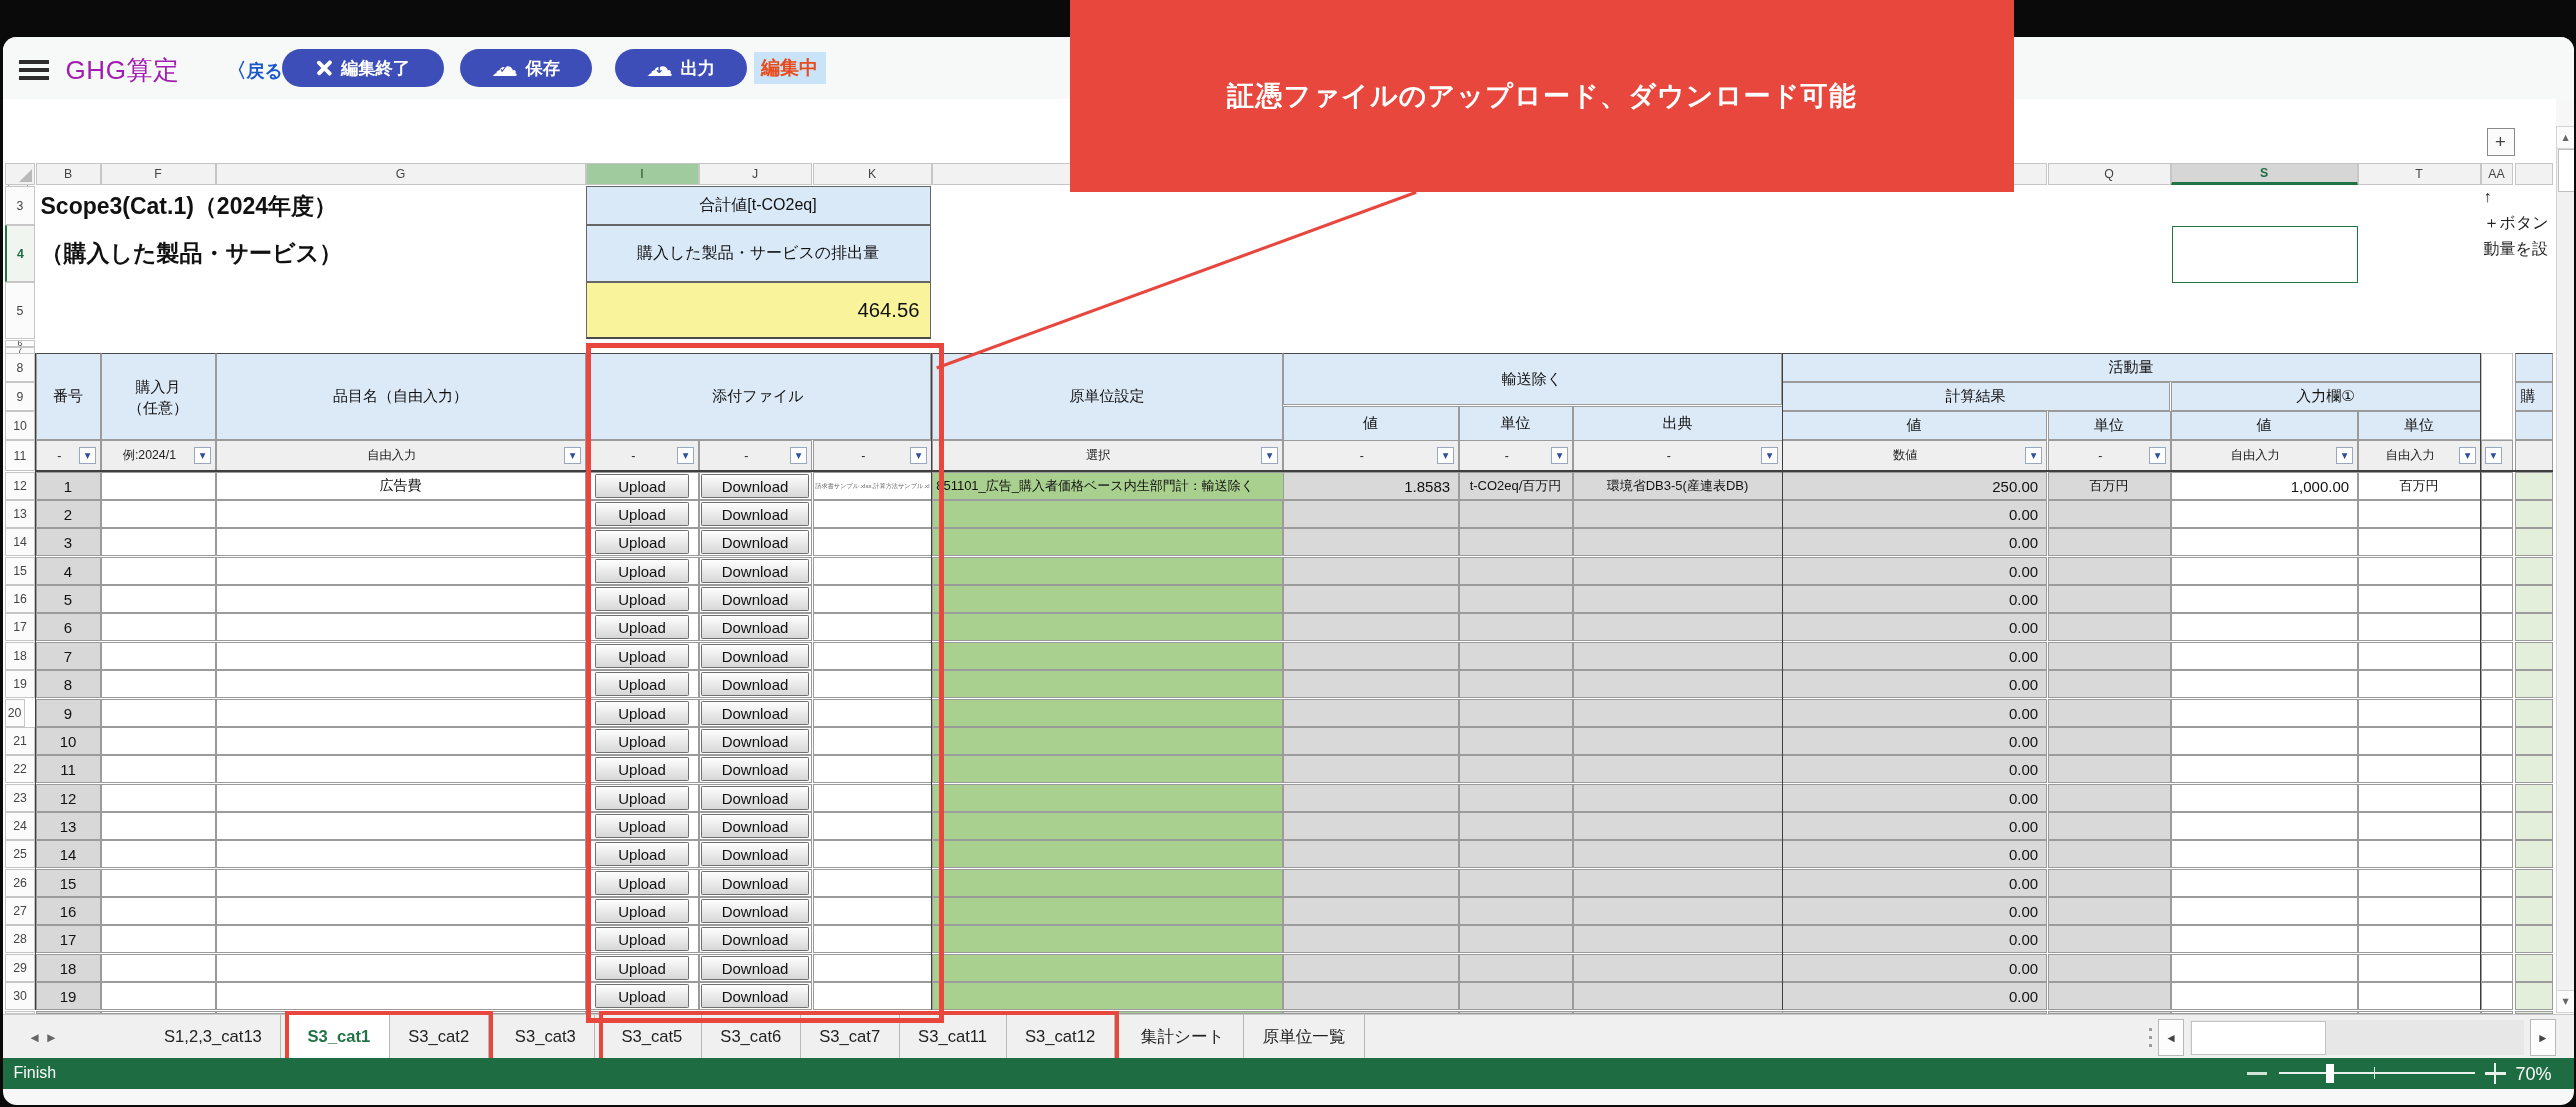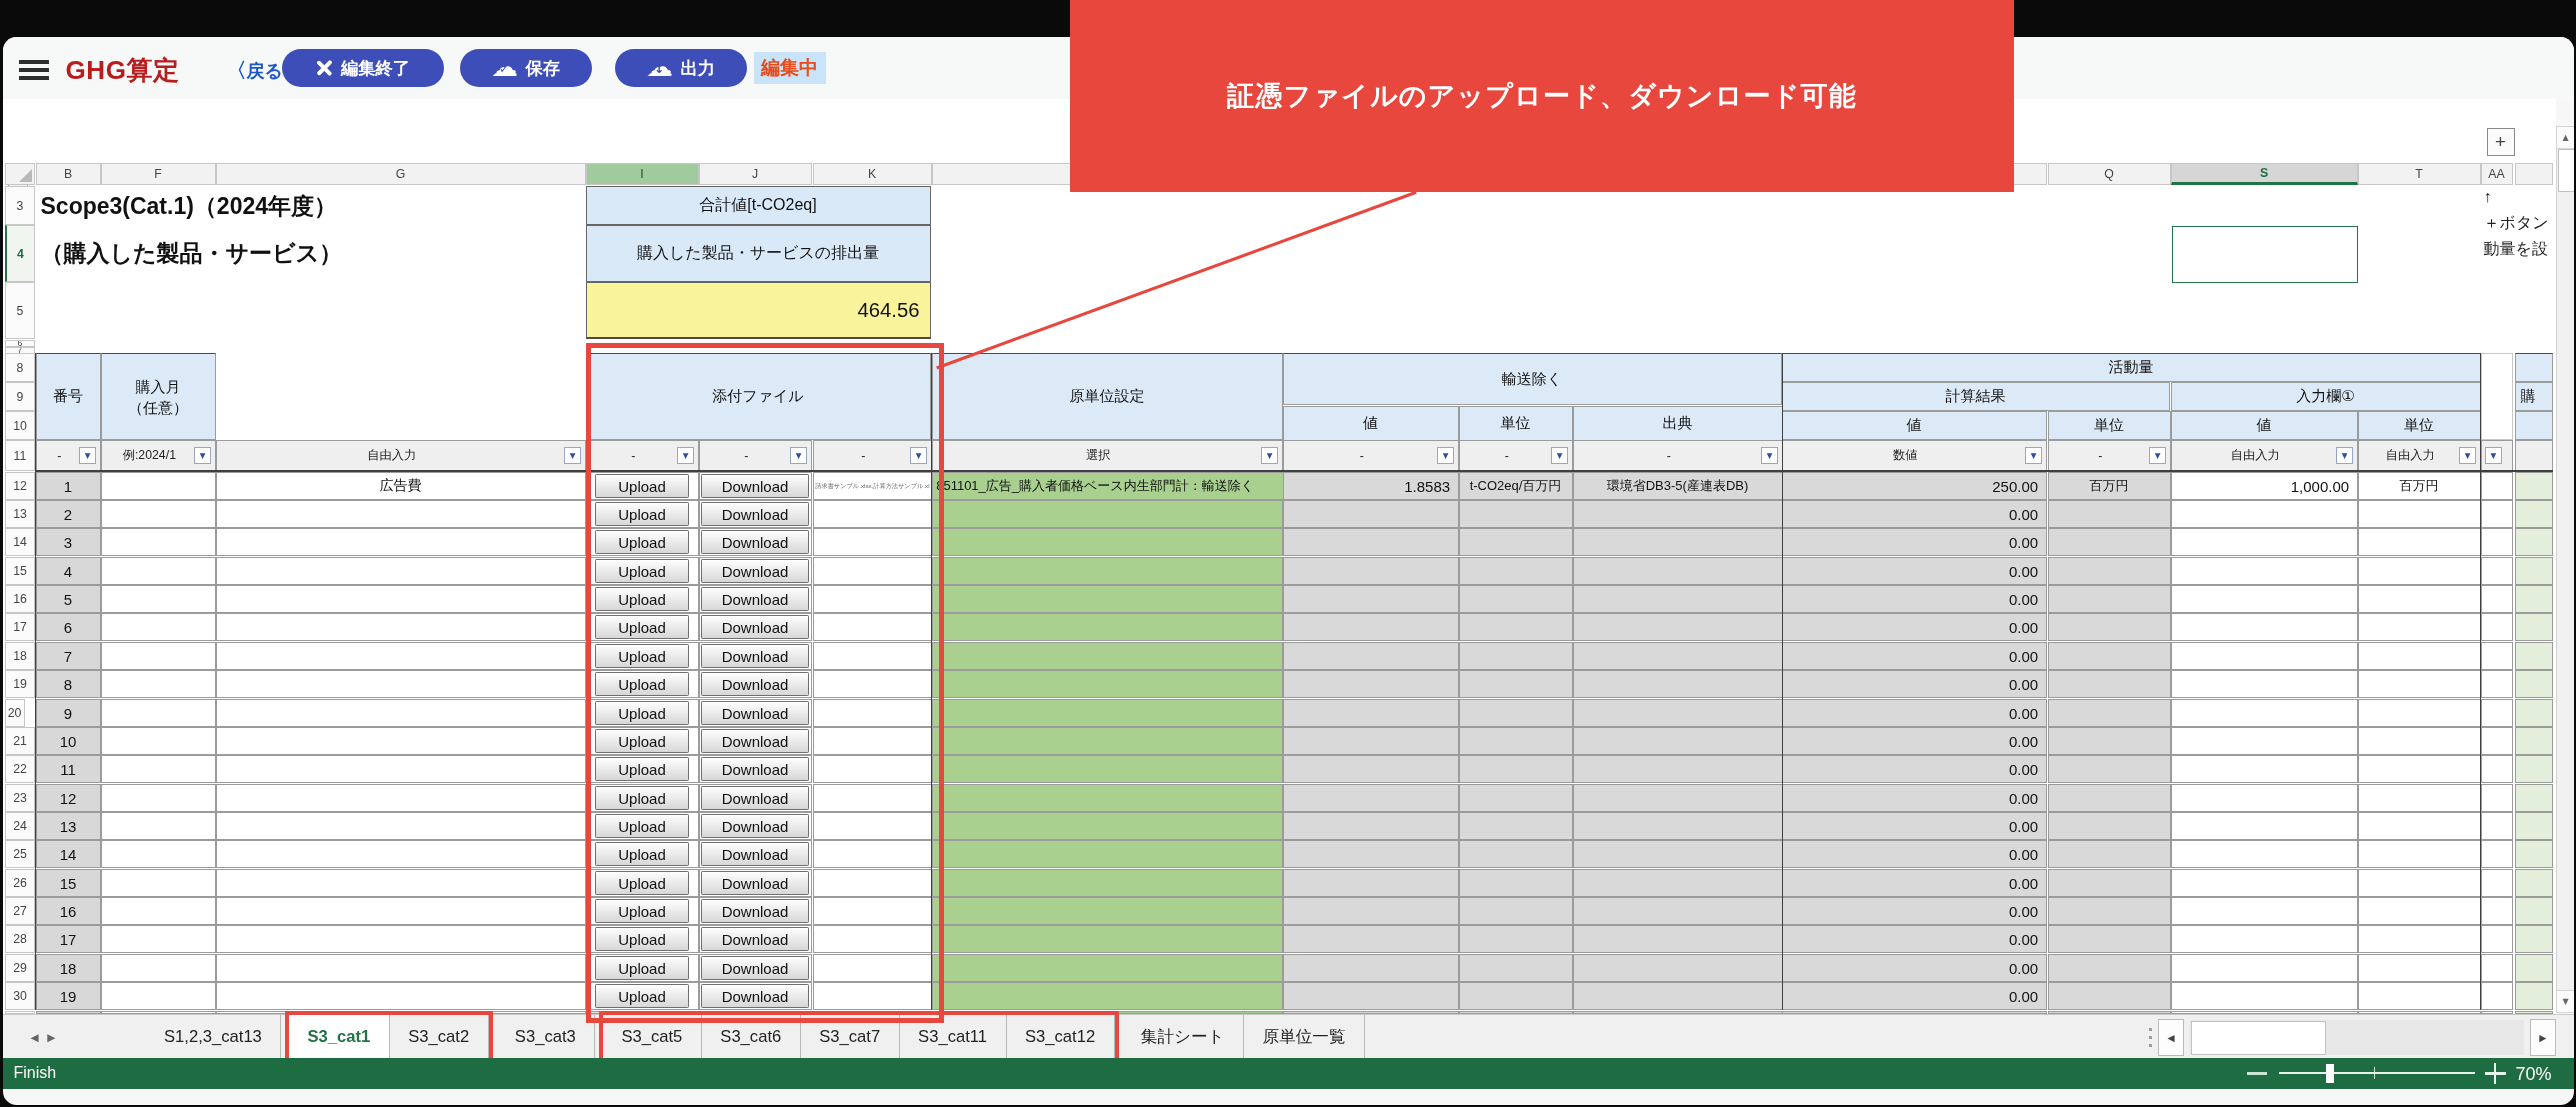--- a/index.html
+++ b/index.html
@@ -4,21 +4,21 @@
 <style>
   html,body{margin:0;padding:0;background:#0a0a0a;}
   #screen{position:relative;width:2576px;height:1107px;background:#0a0a0a;overflow:hidden;
           font-family:"Liberation Sans","DejaVu Sans",sans-serif;}
   .window{position:absolute;left:2.5px;top:37px;width:2571px;height:1068px;background:#f7f7f7;
           border-radius:13.6px;overflow:hidden;}
   
   .toolbar{position:absolute;left:0;top:0;width:100%;height:62px;background:#f7f8f8;}
   .hamburger{position:absolute;left:16px;top:23.4px;width:30px;height:21px;cursor:pointer;}
   .hamburger i{display:block;height:3.7px;background:#2d2d2d;margin-bottom:4.3px;border-radius:0.6px;}
-  .app-title{position:absolute;left:63px;top:16px;font-size:26px;font-weight:bold;color:#b91c1c;letter-spacing:0.6px;}
+  .app-title{position:absolute;left:63px;top:16px;font-size:26px;font-weight:normal;color:#a21caf;letter-spacing:0.6px;}
   .back-chevron{position:absolute;left:224px;top:20px;font-size:20px;font-weight:bold;color:#1a57c9;}
   .back-link{position:absolute;left:244px;top:22px;font-size:18px;font-weight:bold;color:#1a57c9;cursor:pointer;}
   .pill{position:absolute;top:11.7px;height:38px;border-radius:19px;background:#3E4EB8;color:#fff;
         display:flex;align-items:center;justify-content:center;gap:7.4px;font-size:17.3px;font-weight:bold;cursor:pointer;}
   .xicon{position:relative;width:18.5px;height:18.5px;}
   .xicon i{position:absolute;left:0;top:8px;width:18.5px;height:3.7px;background:#fff;border-radius:1.8px;}
   .xicon i:first-child{transform:rotate(45deg);} .xicon i:last-child{transform:rotate(-45deg);}
   .cloudicon{position:relative;width:27px;height:22px;font-family:"DejaVu Sans",sans-serif;}
   .cloudicon .cl{position:absolute;left:0;top:-3.7px;font-size:27px;color:#fff;line-height:27px;}
   .cloudicon .ov{position:absolute;left:8px;top:5.5px;font-size:12.3px;font-weight:bold;color:#3E4EB8;}
@@ -653,20 +653,21 @@
 
     <div class="cell" style="left:583px;top:149px;width:345px;height:39px;background:#D9E9F8;border:1.2px solid #666;font-size:16px;">合計値[t-CO2eq]</div>
     <div class="cell" style="left:583px;top:188px;width:345px;height:57px;background:#D9E9F8;border:1.2px solid #666;font-size:16px;">購入した製品・サービスの排出量</div>
     <div class="cell" style="left:583px;top:245px;width:345px;height:57px;background:#F9F49B;border:1.2px solid #666;border-bottom:2.5px solid #4a4a4a;font-size:20.3px;justify-content:flex-end;padding-right:10px;">464.56</div>
 
     <div class="cell hdr top3" style="left:33px;top:316px;width:65px;height:87px;">番号</div>
     <div class="cell hdr top3" style="left:98px;top:316px;width:115px;height:87px;flex-direction:column;line-height:21px;">
       <span>購入月</span>
       <span>（任意）</span>
     </div>
+    <div class="cell hdr top3" style="left:213px;top:316px;width:370px;height:87px;">品目名（自由入力）</div>
     <div class="cell hdr top3" style="left:583px;top:316px;width:345px;height:87px;">添付ファイル</div>
     <div class="cell hdr top3" style="left:929px;top:316px;width:351px;height:87px;">原単位設定</div>
     <div class="cell hdr top3" style="left:1280px;top:316px;width:499px;height:52px;">輸送除く</div>
     <div class="cell hdr" style="left:1280px;top:369px;width:176px;height:35px;">値</div>
     <div class="cell hdr" style="left:1456px;top:369px;width:114px;height:35px;">単位</div>
     <div class="cell hdr" style="left:1570px;top:369px;width:210px;height:35px;">出典</div>
     <div class="cell hdr top3" style="left:1779px;top:316px;width:699px;height:29px;">活動量</div>
     <div class="cell hdr" style="left:1779px;top:345px;width:388px;height:29px;">計算結果</div>
     <div class="cell hdr" style="left:2168px;top:345px;width:310px;height:29px;">入力欄①</div>
     <div class="cell hdr" style="left:1779px;top:374px;width:265px;height:29px;">値</div>

